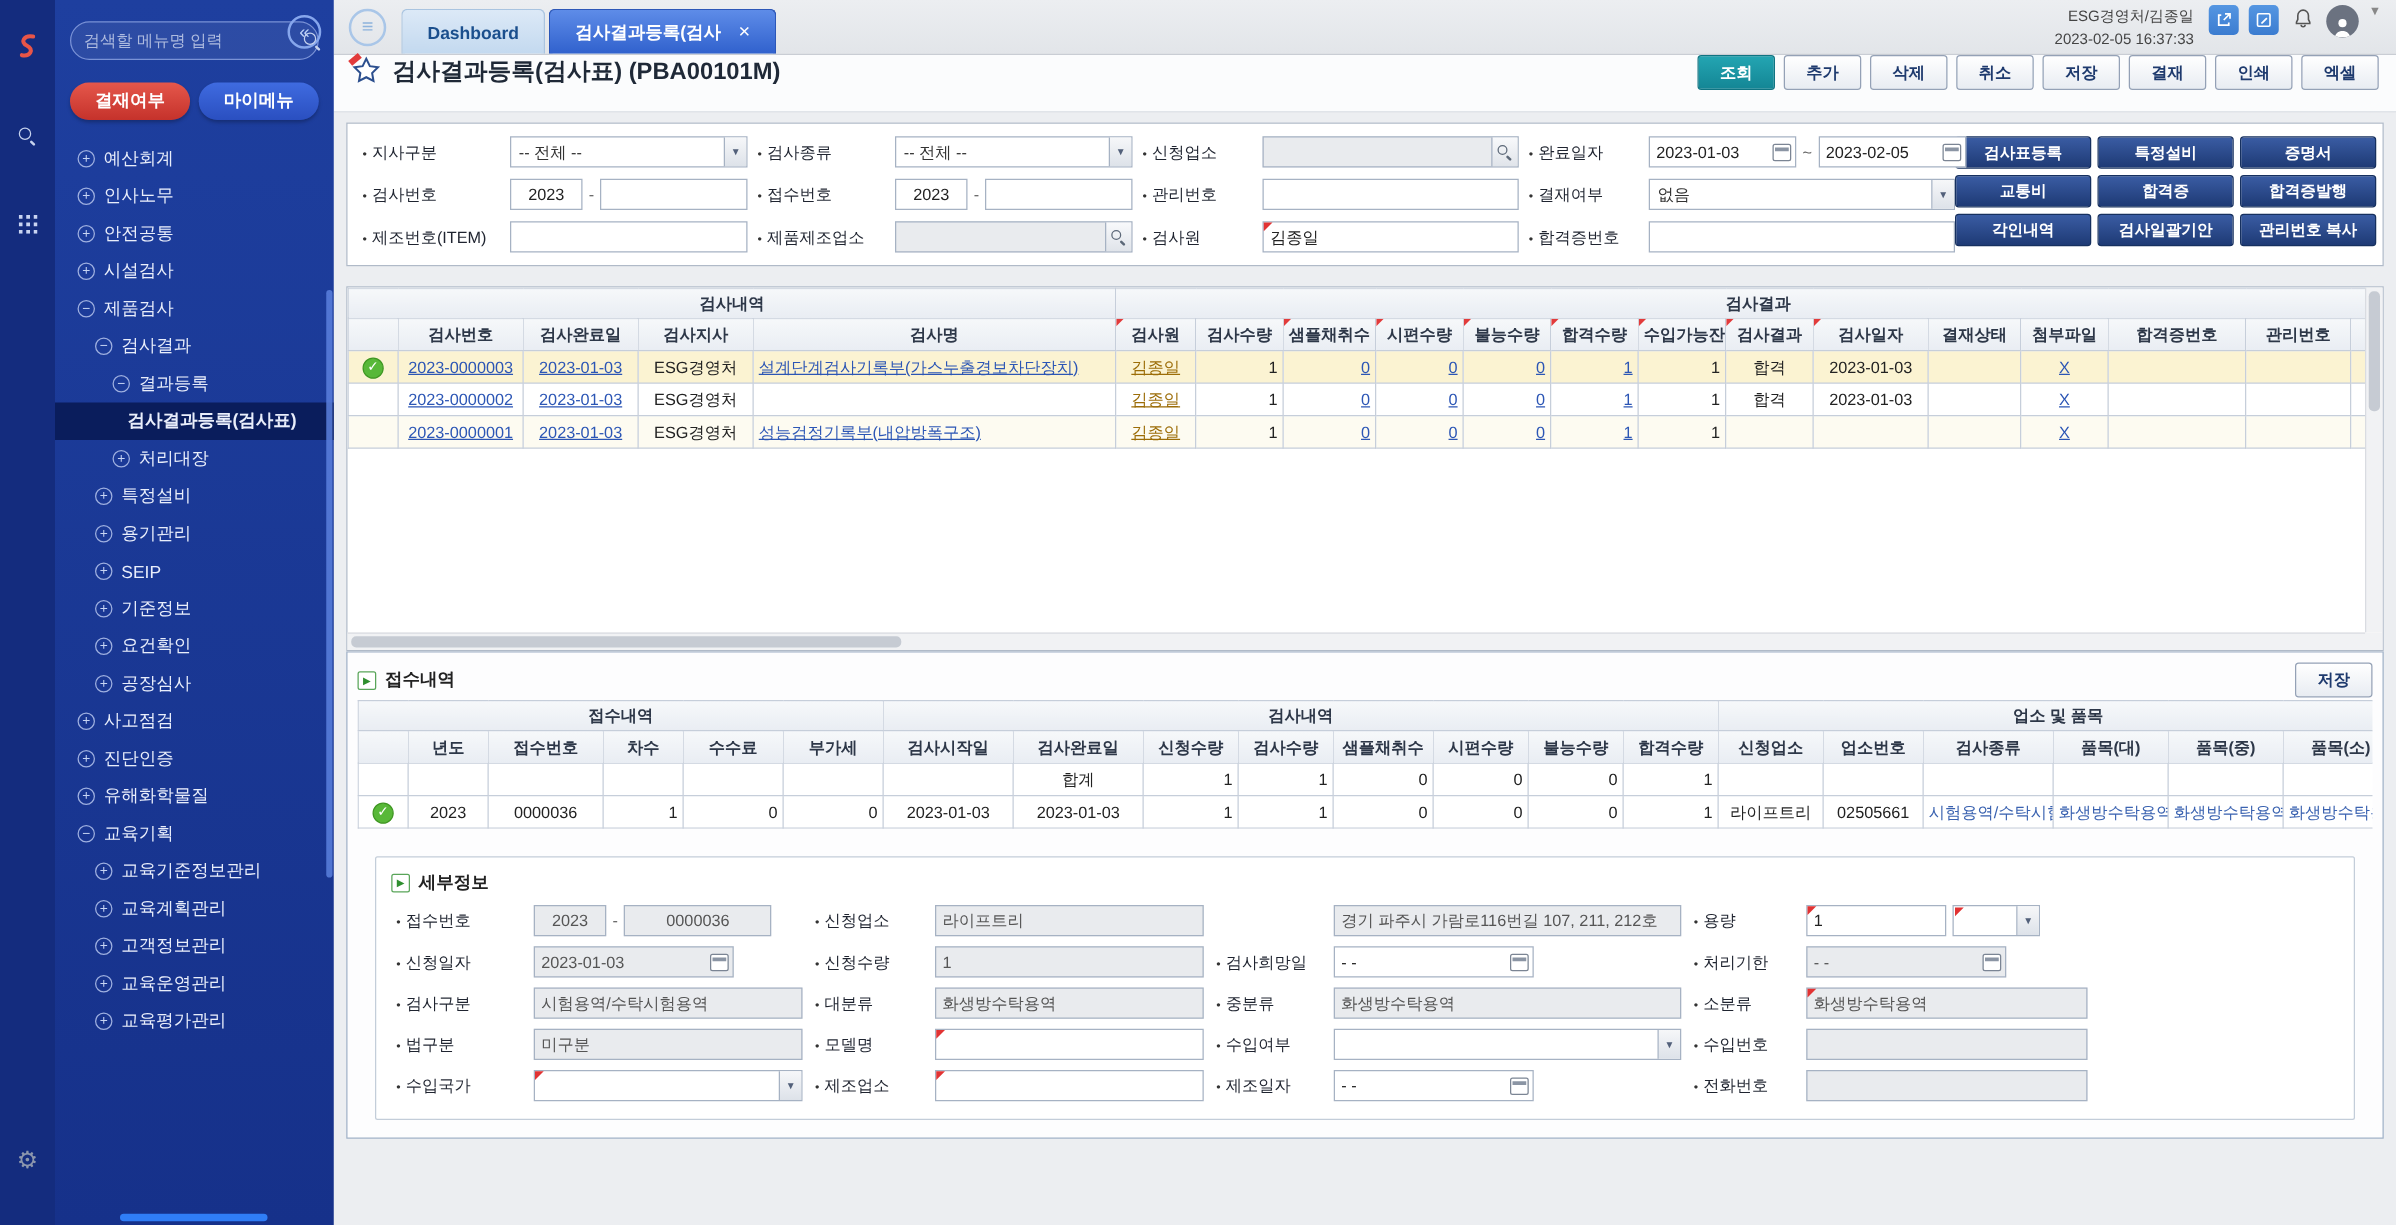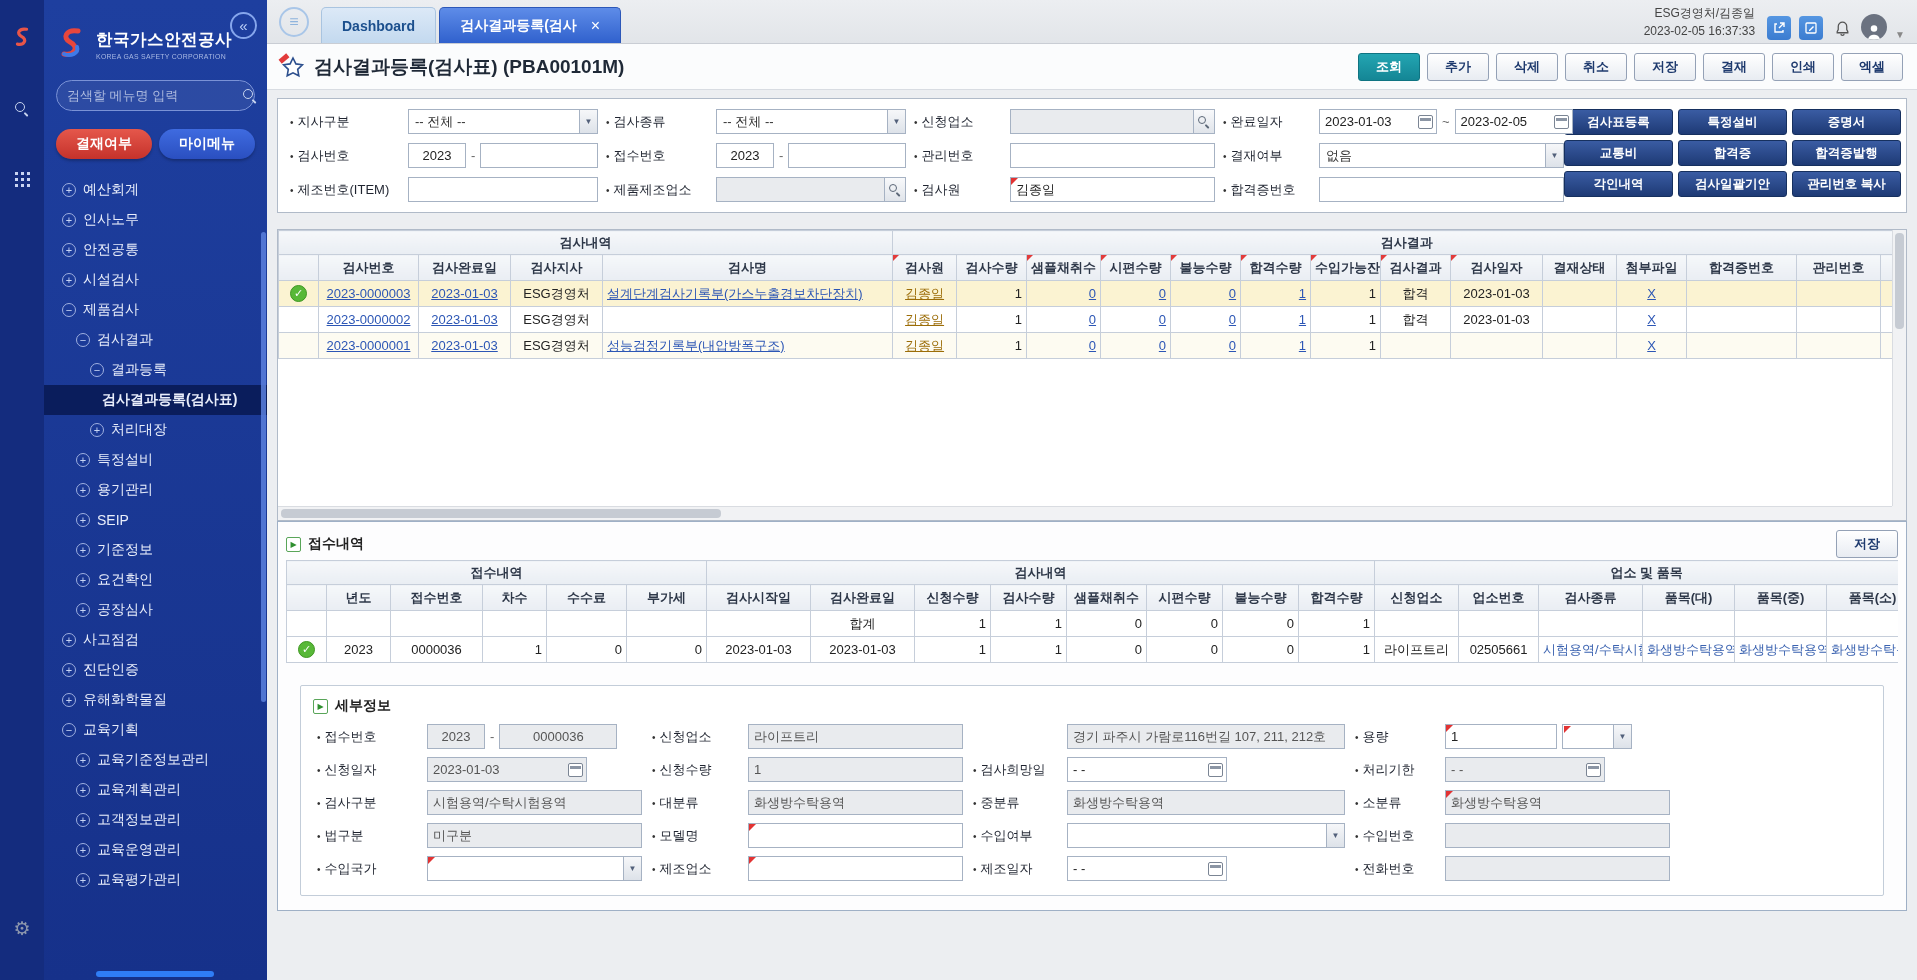--- a/index.html
+++ b/index.html
@@ -38,28 +38,28 @@
   .sideVScroll { position:absolute; right:1px; top:232px; height:470px; width:5px; background:#5a80dd; border-radius:3px; opacity:0.85; }
 
   
   .main { flex:1; min-width:0; display:flex; flex-direction:column; }
   .topbar { height:44px; background:linear-gradient(#eceef1,#e2e5e9); border-bottom:1px solid #c9cdd4; display:flex; align-items:center; padding:0 12px; gap:12px; flex:none; }
   .burger { width:30px; height:30px; border-radius:50%; border:2px solid #a9c6e8; color:#8fb4dd; font-size:16px; line-height:26px; text-align:center; font-weight:bold; cursor:pointer; }
   .tabs { display:flex; gap:3px; align-self:flex-end; height:36px; }
   .tab { display:flex; align-items:center; padding:0 20px; border-radius:5px 5px 0 0; font-size:14px; font-weight:bold; border:1px solid #a9c4e0; border-bottom:none; background:linear-gradient(#dce9f7,#c3d9ef); color:#1b4f8d; cursor:pointer; }
   .tab.on { background:linear-gradient(#5e8ce8,#3061cd); color:#fff; border-color:#2c57b8;text-align:right; }
   .tabX { margin-left:14px; font-size:16px; font-weight:normal; cursor:pointer; }
-  .userArea { margin-left:auto; display:flex; align-items:flex-end; gap:8px; }
+  .userArea { margin-left:auto; display:flex; align-items:flex-start; gap:8px; }
   .userTxt { font-size:12px; color:#444; text-align:right; line-height:1.5; margin-right:4px; }
   .sqIcon { width:24px; height:24px; border-radius:4px; background:linear-gradient(#5596e2,#3b7cd0); display:flex; align-items:center; justify-content:center; cursor:pointer; }
   .bellIc { width:22px; height:22px; display:flex; align-items:center; justify-content:center; cursor:pointer; }
   .avatar { width:26px; height:26px; border-radius:50%; background:#6b7280; overflow:hidden; display:flex; align-items:flex-end; justify-content:center; cursor:pointer; }
   .chev { color:#888; font-size:10px; cursor:pointer; }
 
-  .titlebar { height:46px; background:#fbfcfd; border-bottom:1px solid #d8dce2; display:flex; align-items:center; padding:0 14px; gap:9px; flex:none; }
+  .titlebar { height:46px; background:#fbfcfd; border-bottom:1px solid #d8dce2; display:flex; align-items:flex-start; padding:0 14px; gap:9px; flex:none; }
   .star { position:relative; width:24px; height:24px; display:inline-block; cursor:pointer; }
   .starFlag { position:absolute; left:-2px; top:1px; width:10px; height:5px; background:#e23b3b; transform:rotate(-40deg); }
   .pageTitle { font-size:19px; font-weight:bold; color:#1f2937; }
   .actions { margin-left:auto; display:flex; gap:7px; }
   .btn { height:28px; padding:0 17px; border:1px solid #94a1b6; border-radius:3px; background:linear-gradient(#ffffff,#e8ecf2); color:#1e3a6e; font-weight:bold; font-size:13px; cursor:pointer; }
   .btn.teal { background:linear-gradient(#23a5b2,#148695); border-color:#0f7482; color:#fff; }
   .btnNavy { height:26px; padding:0 8px; border:1px solid #16305f; border-radius:3px; background:linear-gradient(#3a5ca3,#1e3a75); color:#fff; font-size:12.5px; font-weight:600; cursor:pointer; white-space:nowrap; }
 
   .content { padding:8px 10px 0 10px; flex:1; min-height:0; }
 
@@ -155,32 +155,20 @@
             <rect x="6" y="12" width="3" height="3"></rect>
             <rect x="12" y="12" width="3" height="3"></rect>
           </g>
         </svg>
     </div>
     <div class="railGear">⚙</div>
   </aside>
 
   <aside class="side">
     <div class="collapseBtn">«</div>
-    <div class="brand">
-      <span>
-        <svg width="34" height="34" viewBox="0 0 34 34">
-            <path d="M24 5 C12 3, 8 12, 16 16 C26 21, 20 30, 10 28" fill="none" stroke="#e8463c" stroke-width="5" stroke-linecap="round"></path>
-            <path d="M10 28 C17 31, 25 27, 23 21" fill="none" stroke="#3f7ae8" stroke-width="4" stroke-linecap="round"></path>
-          </svg>
-      </span>
-      <div>
-        <div class="brandKo">한국가스안전공사</div>
-        <div class="brandEn">KOREA GAS SAFETY CORPORATION</div>
-      </div>
-    </div>
     <div class="sideSearch">
       <input type="text" placeholder="검색할 메뉴명 입력" style="">
       <span class="mag magW"></span>
     </div>
     <div class="sideBtns">
       <button class="pill red">결재여부</button>
       <button class="pill blue">마이메뉴</button>
     </div>
     <nav class="menu">
         <div class="mItem lv1">

